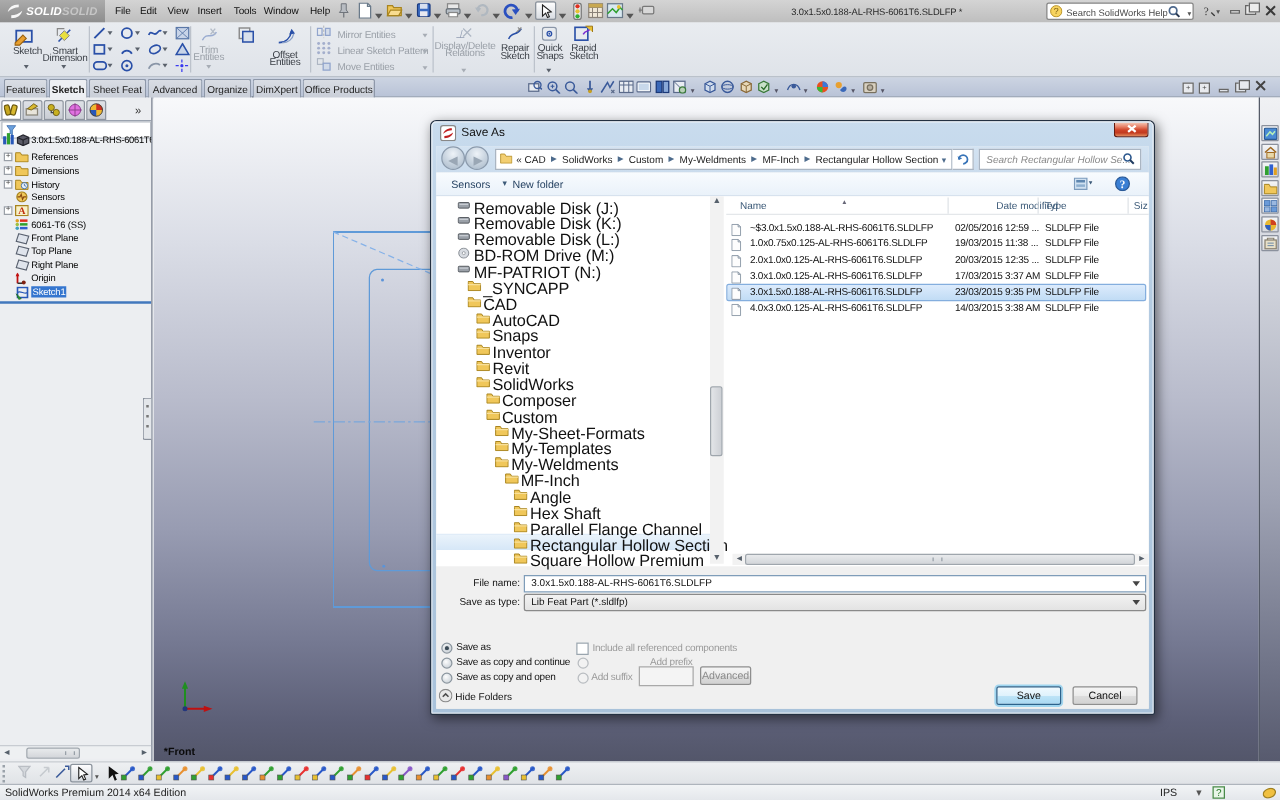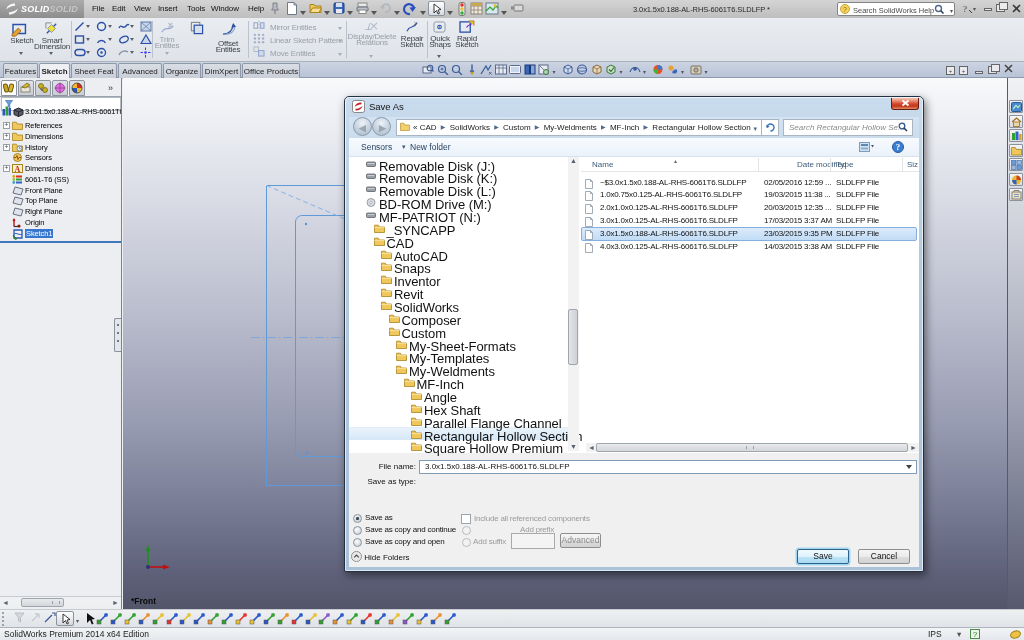--- a/index.html
+++ b/index.html
@@ -1119,20 +1119,21 @@
           <div class="sbarrow" style="left:2px;top:1px;">◄</div>
           <div class="sbthumbh" style="left:10px;top:0px;width:312px;height:9px;"></div>
           <div class="sbarrow" style="right:2px;top:1px;">►</div>
           <div style="position:absolute;left:160px;top:3px;width:8px;height:3px;border-left:1px solid #98a0a8;border-right:1px solid #98a0a8;"></div>
         </div>
       </div>
       <div id="fnarea">
         <div class="flabel" style="left:3px; top:11px;">File name:</div>
         <div class="combo" style="left:70px; top:9px; width:498px;">3.0x1.5x0.188-AL-RHS-6061T6.SLDLFP<div class="carrow" style="right:4px;top:4px;"></div></div>
         <div class="flabel" style="left:3px; top:26px;">Save as type:</div>
+        <div class="combo grey" style="left:70px; top:24px; width:498px;">Lib Feat Part (*.sldlfp)<div class="carrow" style="right:4px;top:4px;"></div></div>
 
         <div class="radio sel" style="left:4px; top:63px;"></div>
         <div class="optlabel" style="left:16px; top:62px;">Save as</div>
         <div class="radio" style="left:4px; top:75px;"></div>
         <div class="optlabel" style="left:16px; top:74px;">Save as copy and continue</div>
         <div class="radio" style="left:4px; top:87px;"></div>
         <div class="optlabel" style="left:16px; top:86px;">Save as copy and open</div>
         <div class="checkbox" style="left:112px; top:63px;"></div>
         <div class="optlabel dis" style="left:125px; top:63px;">Include all referenced components</div>
         <div class="radio dis" style="left:113px; top:75px;"></div>

